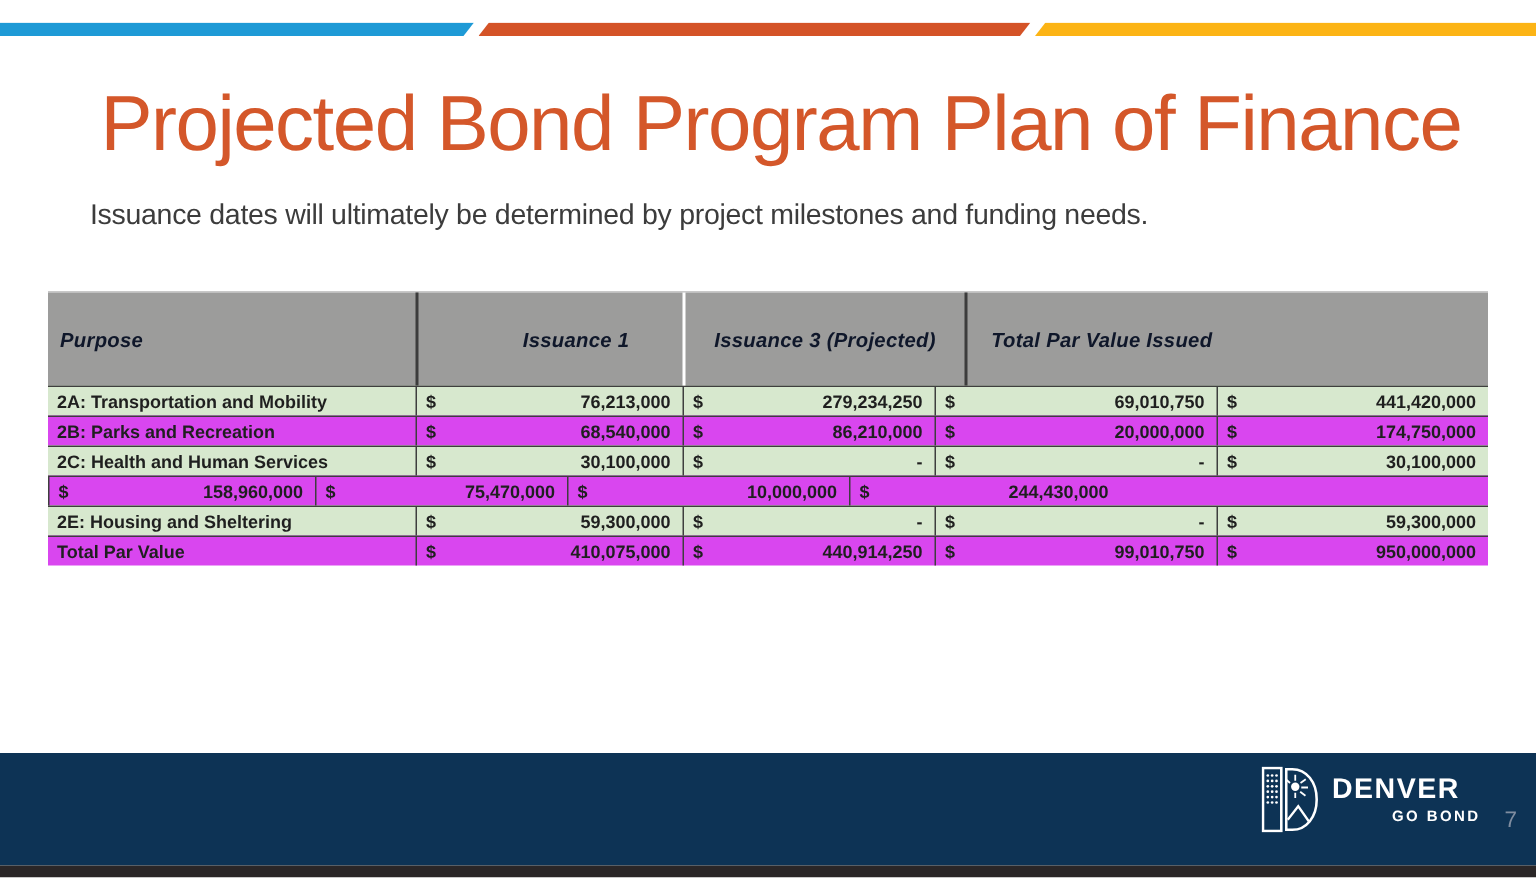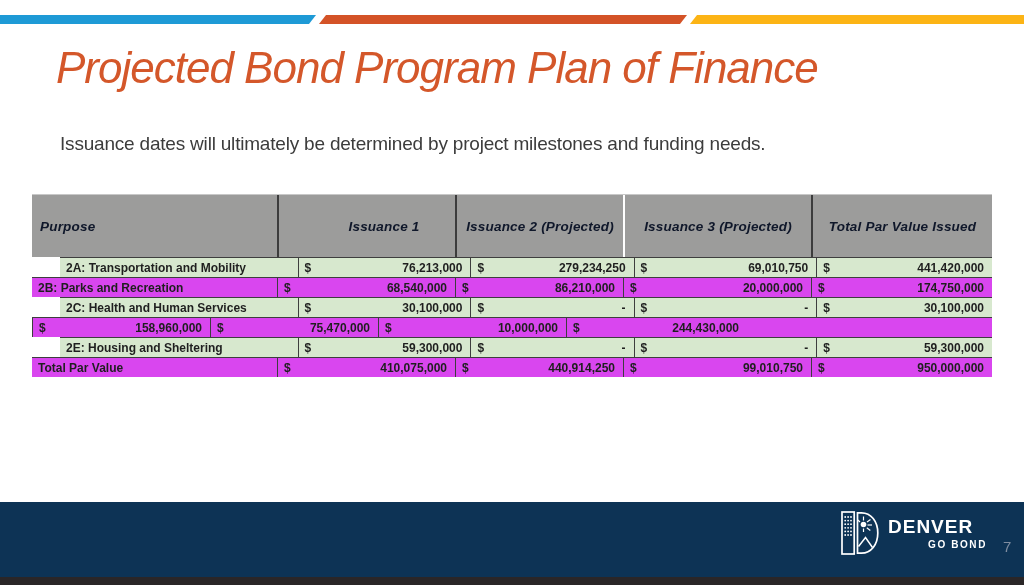--- a/index.html
+++ b/index.html
@@ -8,42 +8,42 @@
     font-family:"Liberation Sans", sans-serif;overflow:hidden;
   }
   
   .top-bar{position:absolute;left:0;top:15px;width:1024px;height:9px;}
   .seg{position:absolute;top:0;height:9px;}
   .seg-blue{left:0;width:316px;clip-path:polygon(0 0,100% 0,calc(100% - 7px) 100%,0 100%);}
   .seg-orange{left:319px;width:368px;clip-path:polygon(7px 0,100% 0,calc(100% - 7px) 100%,0 100%);}
   .seg-yellow{left:690px;width:334px;clip-path:polygon(7px 0,100% 0,100% 100%,0 100%);}
   
   .title{
-    position:absolute;left:56px;top:44px;margin:0;
-    font-size:44px;font-weight:400;letter-spacing:-1px;line-height:1.1;white-space:nowrap;font-style:italic;
+    position:absolute;left:56px;top:44px;margin:11px;
+    font-size:52px;font-weight:400;letter-spacing:-1px;line-height:1.1;white-space:nowrap;
   }
   .subtitle{
     position:absolute;left:60px;top:133px;margin:0;
     font-size:19px;color:#3c3c3c;letter-spacing:-0.2px;white-space:nowrap;
   }
   
   .ftable{
     position:absolute;left:32px;top:194px;width:960px;
     border-top:1px solid #c8c8c8;font-weight:bold;color:#1f1f1f;
   }
   .thead{display:flex;height:62px;color:#0f172a;font-style:italic;font-size:13.5px;letter-spacing:0.2px;}
   .hc{display:flex;align-items:center;justify-content:center;box-sizing:border-box;height:100%;}
   .hc-purpose{width:245px;justify-content:flex-start;padding-left:8px;}
   .hc-i1{width:178px;border-left:2px solid #3c3c3c;padding-left:34px;}
   .hc-i2{width:168px;border-left:2px solid #3c3c3c;}
   .hc-i3{width:188px;border-left:2px solid #ffffff;}
   .hc-total{width:181px;border-left:2px solid #3c3c3c;}
   .trow{display:flex;height:19px;box-sizing:content-box;align-items:stretch;
         border-top:1.5px solid #3e3e3e;font-size:12px;background:#d946ef;}
-  .trow.green{background:var(--stripe,#D7E8CE);margin-left:28px;}
+  .trow.green{background:var(--stripe,#D7E8CE);}
   .c{display:flex;align-items:center;box-sizing:border-box;}
   .c-purpose{width:245px;padding-left:6px;}
   .c-money{justify-content:space-between;padding:0 8px 0 6px;border-left:1.5px solid #3e3e3e;}
   .c-i1{width:178px;}
   .c-i2{width:168px;}
   .c-i3{width:188px;}
   .c-total{width:181px;}
   
   .footer{position:absolute;left:0;top:502px;width:1024px;height:75px;}
   .logo{position:absolute;left:841px;top:9px;display:flex;align-items:center;gap:9px;}
@@ -64,21 +64,20 @@
     <div class="seg seg-yellow" style="background-color: rgb(252, 180, 21);"></div>
   </div>
 
   <h1 class="title" style="color: rgb(212, 87, 42);">Projected Bond Program Plan of Finance</h1>
   <p class="subtitle">Issuance dates will ultimately be determined by project milestones and funding needs.</p>
 
   <div class="ftable">
     <div class="thead" style="background-color: rgb(156, 156, 155);">
       <div class="hc hc-purpose">Purpose</div>
       <div class="hc hc-i1">Issuance 1</div>
-      <div class="hc hc-i2">Issuance 2 (Projected)</div>
       <div class="hc hc-i3">Issuance 3 (Projected)</div>
       <div class="hc hc-total">Total Par Value Issued</div>
     </div>
 
     <div class="trow green" style="--stripe: #D7E8CE;">
       <div class="c c-purpose">2A: Transportation and Mobility</div>
       <div class="c c-money c-i1">
           <span>$</span>
           <span>76,213,000</span>
         </div>

